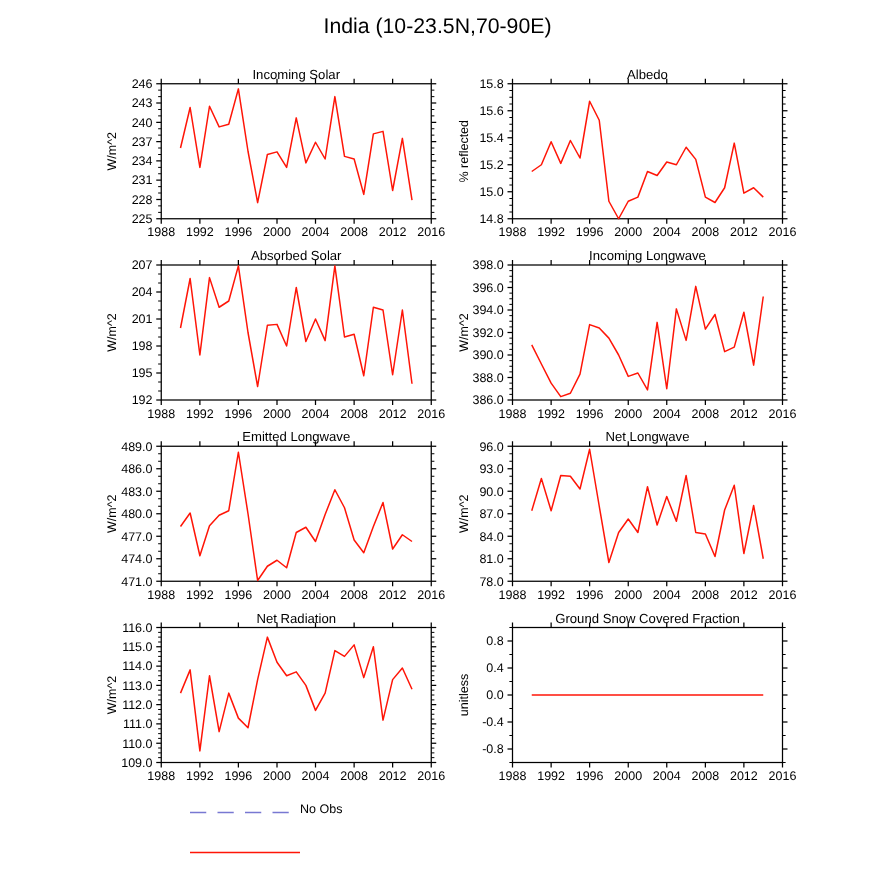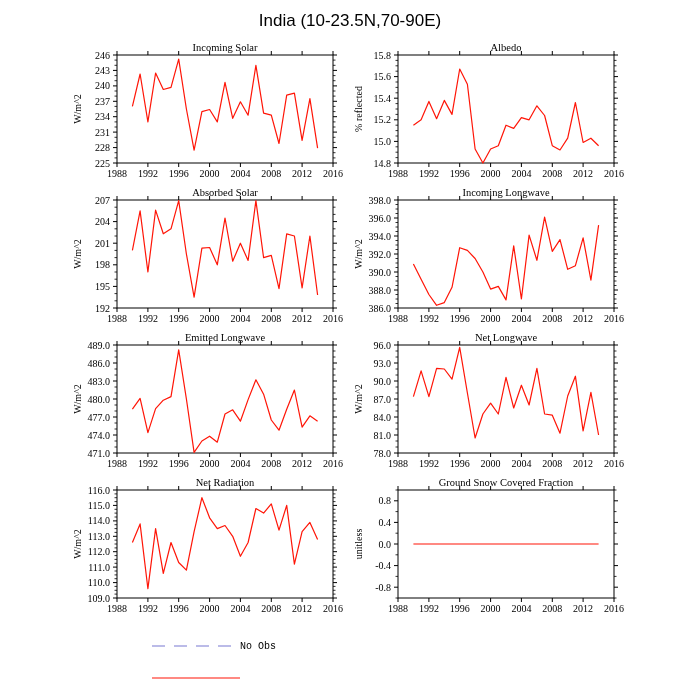--- a/index.html
+++ b/index.html
@@ -2,26 +2,26 @@
 <html><head>
 <meta charset="utf-8">
 <style>
   html,body{margin:0;padding:0;background:#ffffff;width:700px;height:700px;
     font-family:"Liberation Sans", sans-serif;color:#000;overflow:hidden;}
   .page{width:700px;height:700px;padding-top:10px;box-sizing:border-box;}
   h1.page-title{margin:0;font-size:17px;font-weight:normal;line-height:22px;
     text-align:center;width:700px;}
   .grid{display:grid;grid-template-columns:281px 295px;grid-auto-rows:145px;
     margin-left:61px;margin-top:8px;}
-  figure.cell{margin:0;padding:0;overflow:visible;font-family:Liberation Serif, serif;}
+  figure.cell{margin:12px;padding:0;overflow:visible;}
   svg.chart{display:block;overflow:visible;}
   svg.chart text{font-size:10px;fill:#000;}
   svg.chart text.ctitle{font-size:10.5px;}
   .legend{margin-left:151px;margin-top:19px;}
-  .legend-row{display:flex;align-items:center;height:14px;font-family:Liberation Mono, monospace;}
+  .legend-row{display:flex;align-items:flex-end;height:14px;}
   .legend-row.row2{margin-top:18px;}
   .legend-label{font-size:10px;margin-left:7px;white-space:nowrap;}
 </style>
 </head>
 <body>
 
 <div class="page">
   <h1 class="page-title">India (10-23.5N,70-90E)</h1>
 
   <div class="grid">

